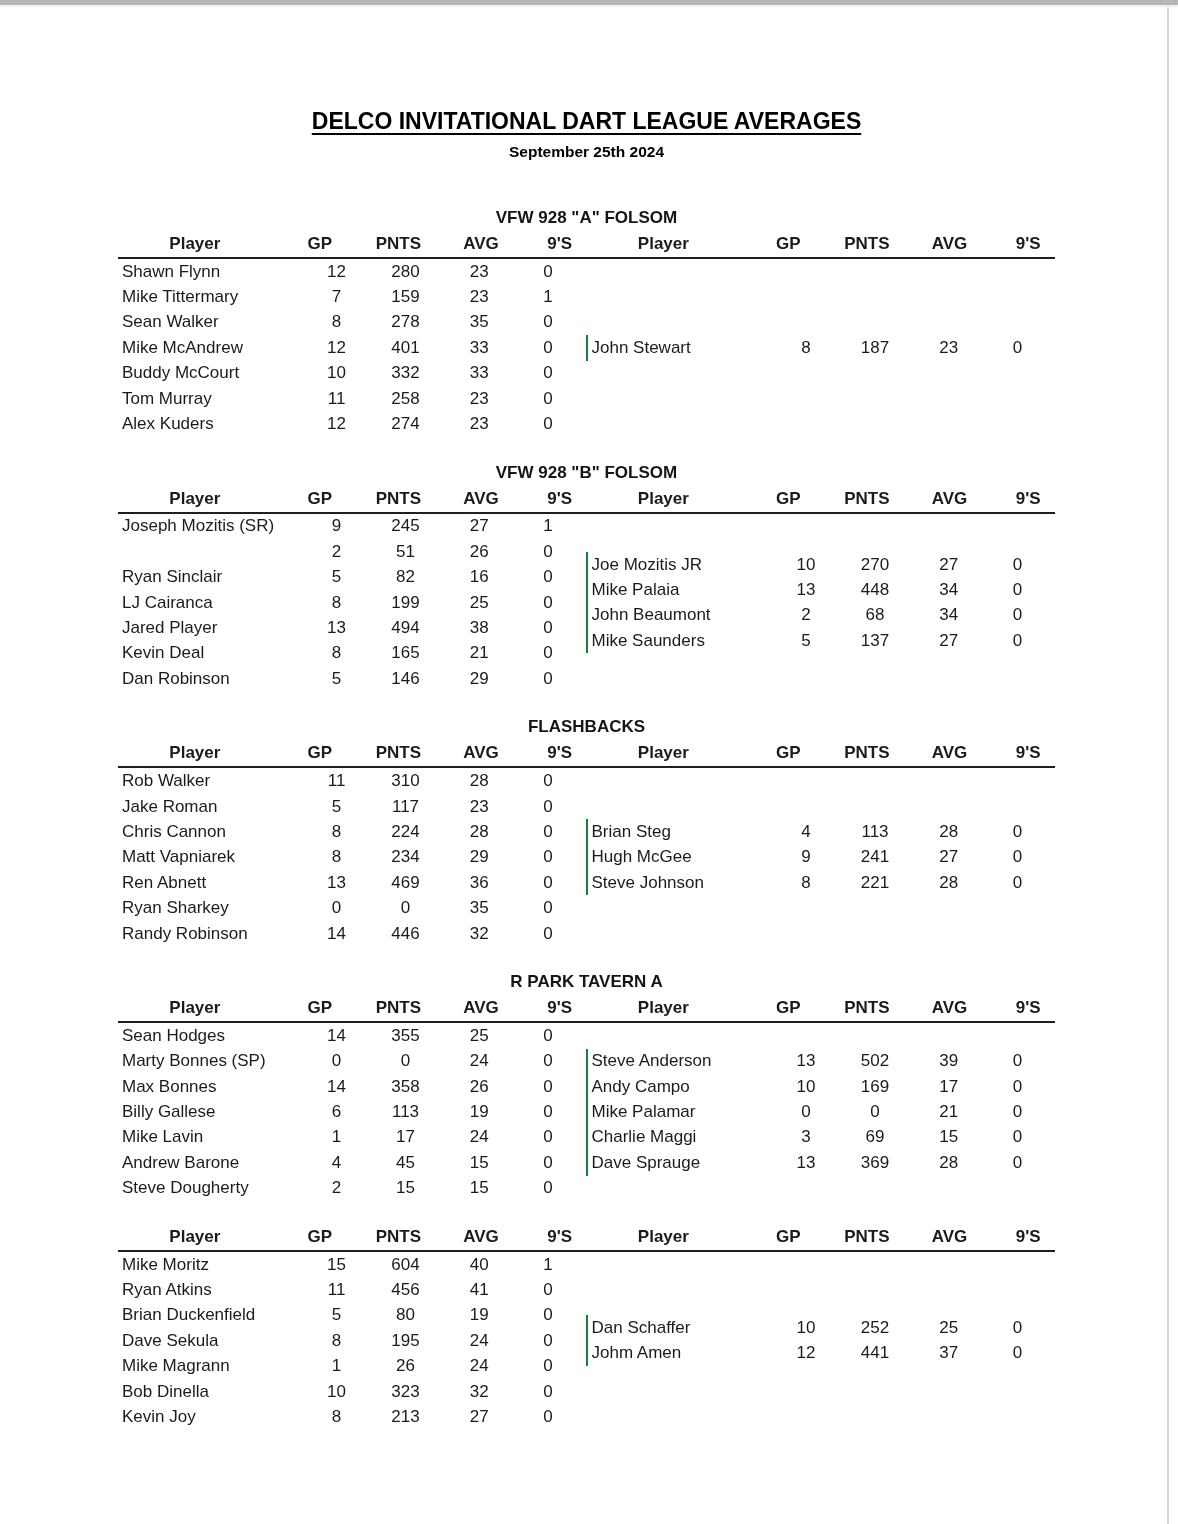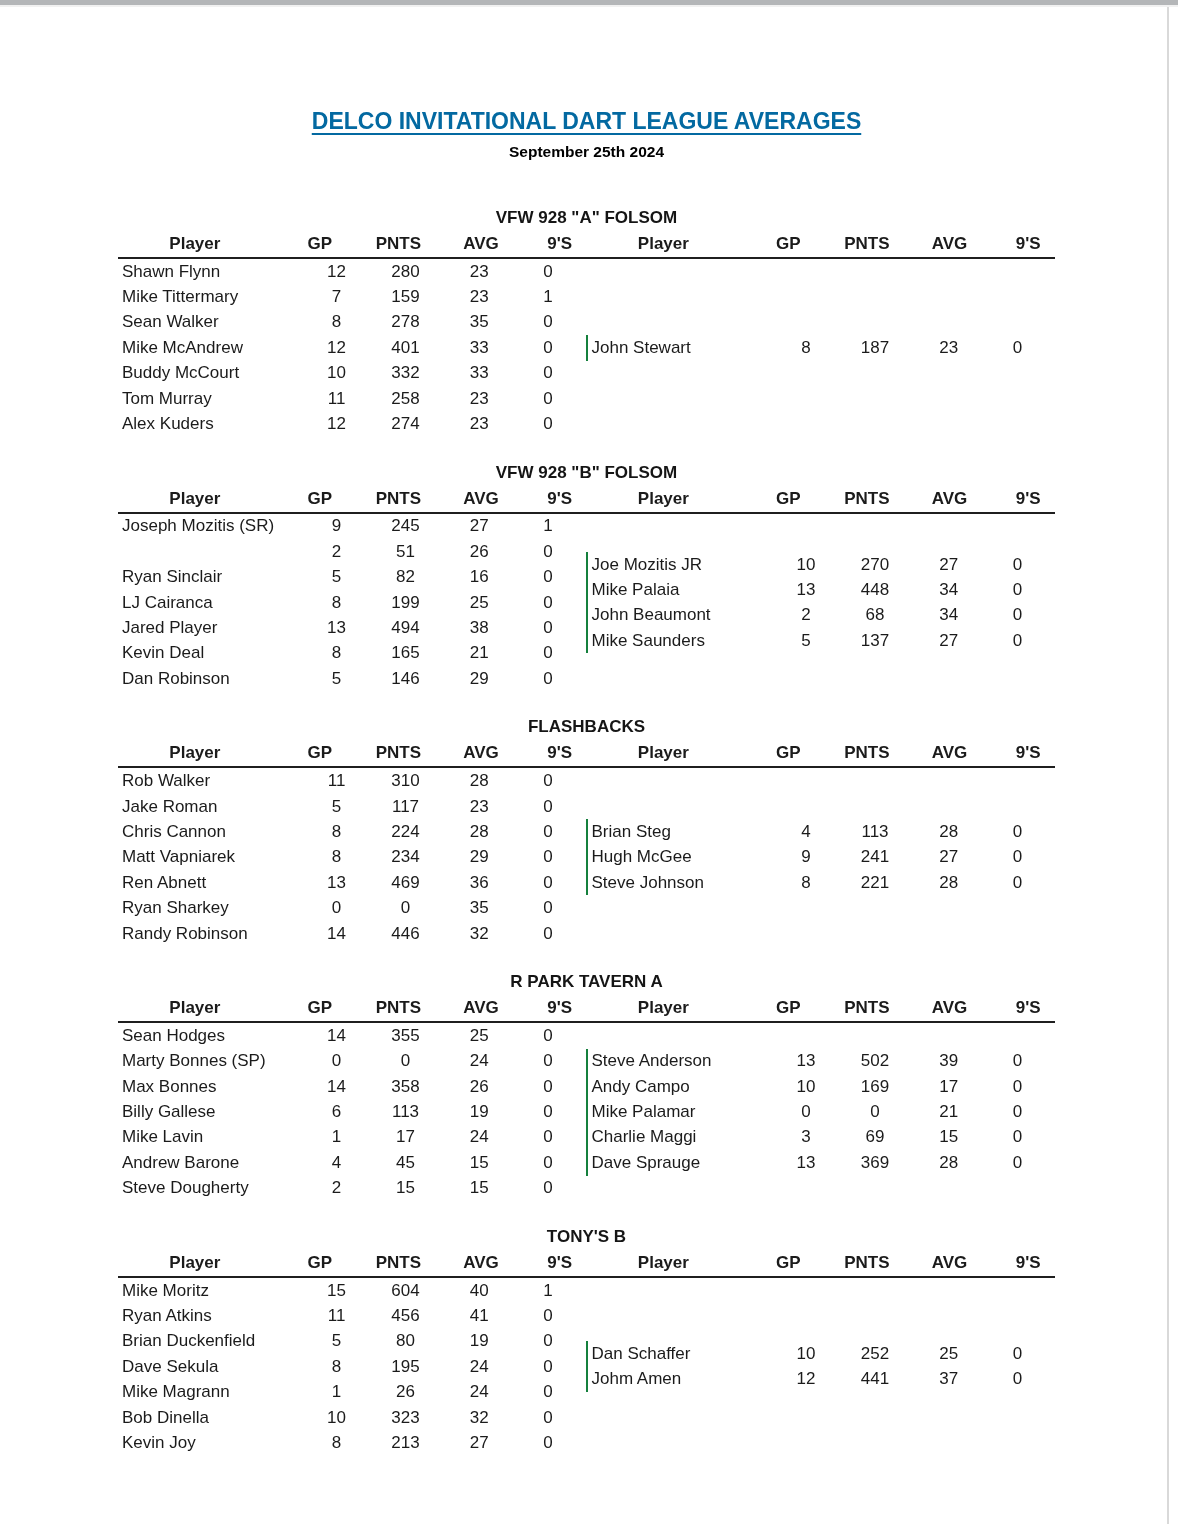--- a/index.html
+++ b/index.html
@@ -28,21 +28,21 @@
   }
   h1.doc-title {
     margin: 106px 0 0 0;
     text-align: center;
     font-size: 23px;
     font-weight: bold;
     line-height: 30px;
     text-decoration: underline;
     text-underline-offset: 4px;
     text-decoration-thickness: 2px;
-    color: #0369a1;
+    color: #000000;
   }
   .doc-date {
     margin-top: 6px;
     text-align: center;
     font-size: 15.5px;
     font-weight: bold;
     line-height: 19px;
     color: #000000;
   }
   #sections { margin-top: 44px; }
@@ -490,21 +490,20 @@
                 <div class="cell col2">369</div>
                 <div class="cell col3">28</div>
                 <div class="cell col4">0</div>
               </div>
             </div>
       </div>
     </div>
   </div>
 
   <div class="team-section">
-    <div class="team-name">TONY'S B</div>
     <div class="tbl">
       <div class="hdr-row">
         <div class="hdr-half">
               <div class="cell col0">Player</div>
               <div class="cell col1">GP</div>
               <div class="cell col2">PNTS</div>
               <div class="cell col3">AVG</div>
               <div class="cell col4">9'S</div>
             </div>
         <div class="hdr-half">

